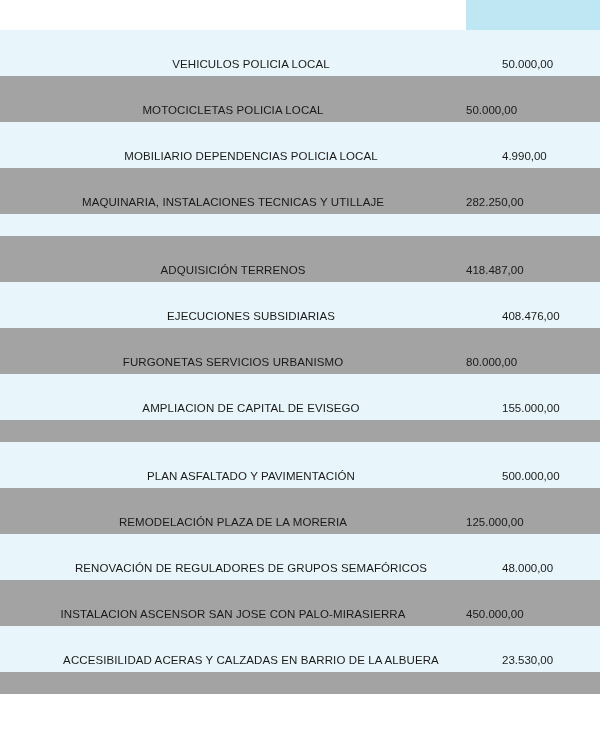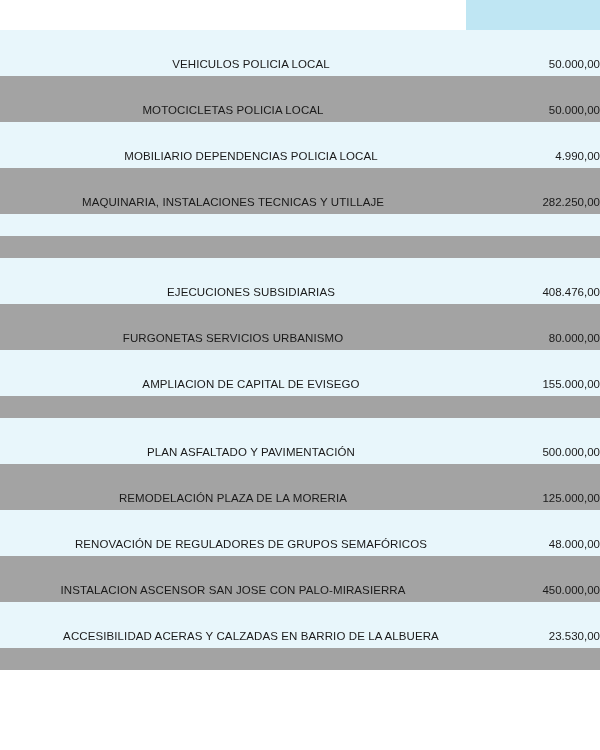--- a/index.html
+++ b/index.html
@@ -43,21 +43,20 @@
   td.desc-cell {
     text-align: center;
     color: #1a1a1a;
     font-size: 11.5px;
     letter-spacing: .1px;
     padding: 0 6px;
     white-space: nowrap;
     overflow: hidden;
   }
   td.amt-cell {
-    text-align: right;
     color: #1a1a1a;
     font-size: 11.5px;
     padding: 0 14px 0 4px;
     white-space: nowrap;
   }
   tr.spacer-row td { height: 22px; }
   tr.data-row td { height: 24px; }
   tr.header-row td { height: 30px; }
 
   
@@ -117,20 +116,24 @@
 
       <tr class="band-light spacer-row">
           <td class="desc-cell"></td>
           <td class="amt-cell"></td>
         </tr>
 
       <tr class="band-dark spacer-row">
           <td class="desc-cell"></td>
           <td class="amt-cell"></td>
         </tr>
+      <tr class="band-dark data-row">
+        <td class="desc-cell">ADQUISICIÓN TERRENOS</td>
+        <td class="amt-cell">418.487,00</td>
+      </tr>
 
       <tr class="band-light spacer-row">
           <td class="desc-cell"></td>
           <td class="amt-cell"></td>
         </tr>
       <tr class="band-light data-row">
         <td class="desc-cell">EJECUCIONES SUBSIDIARIAS</td>
         <td class="amt-cell">408.476,00</td>
       </tr>
 

